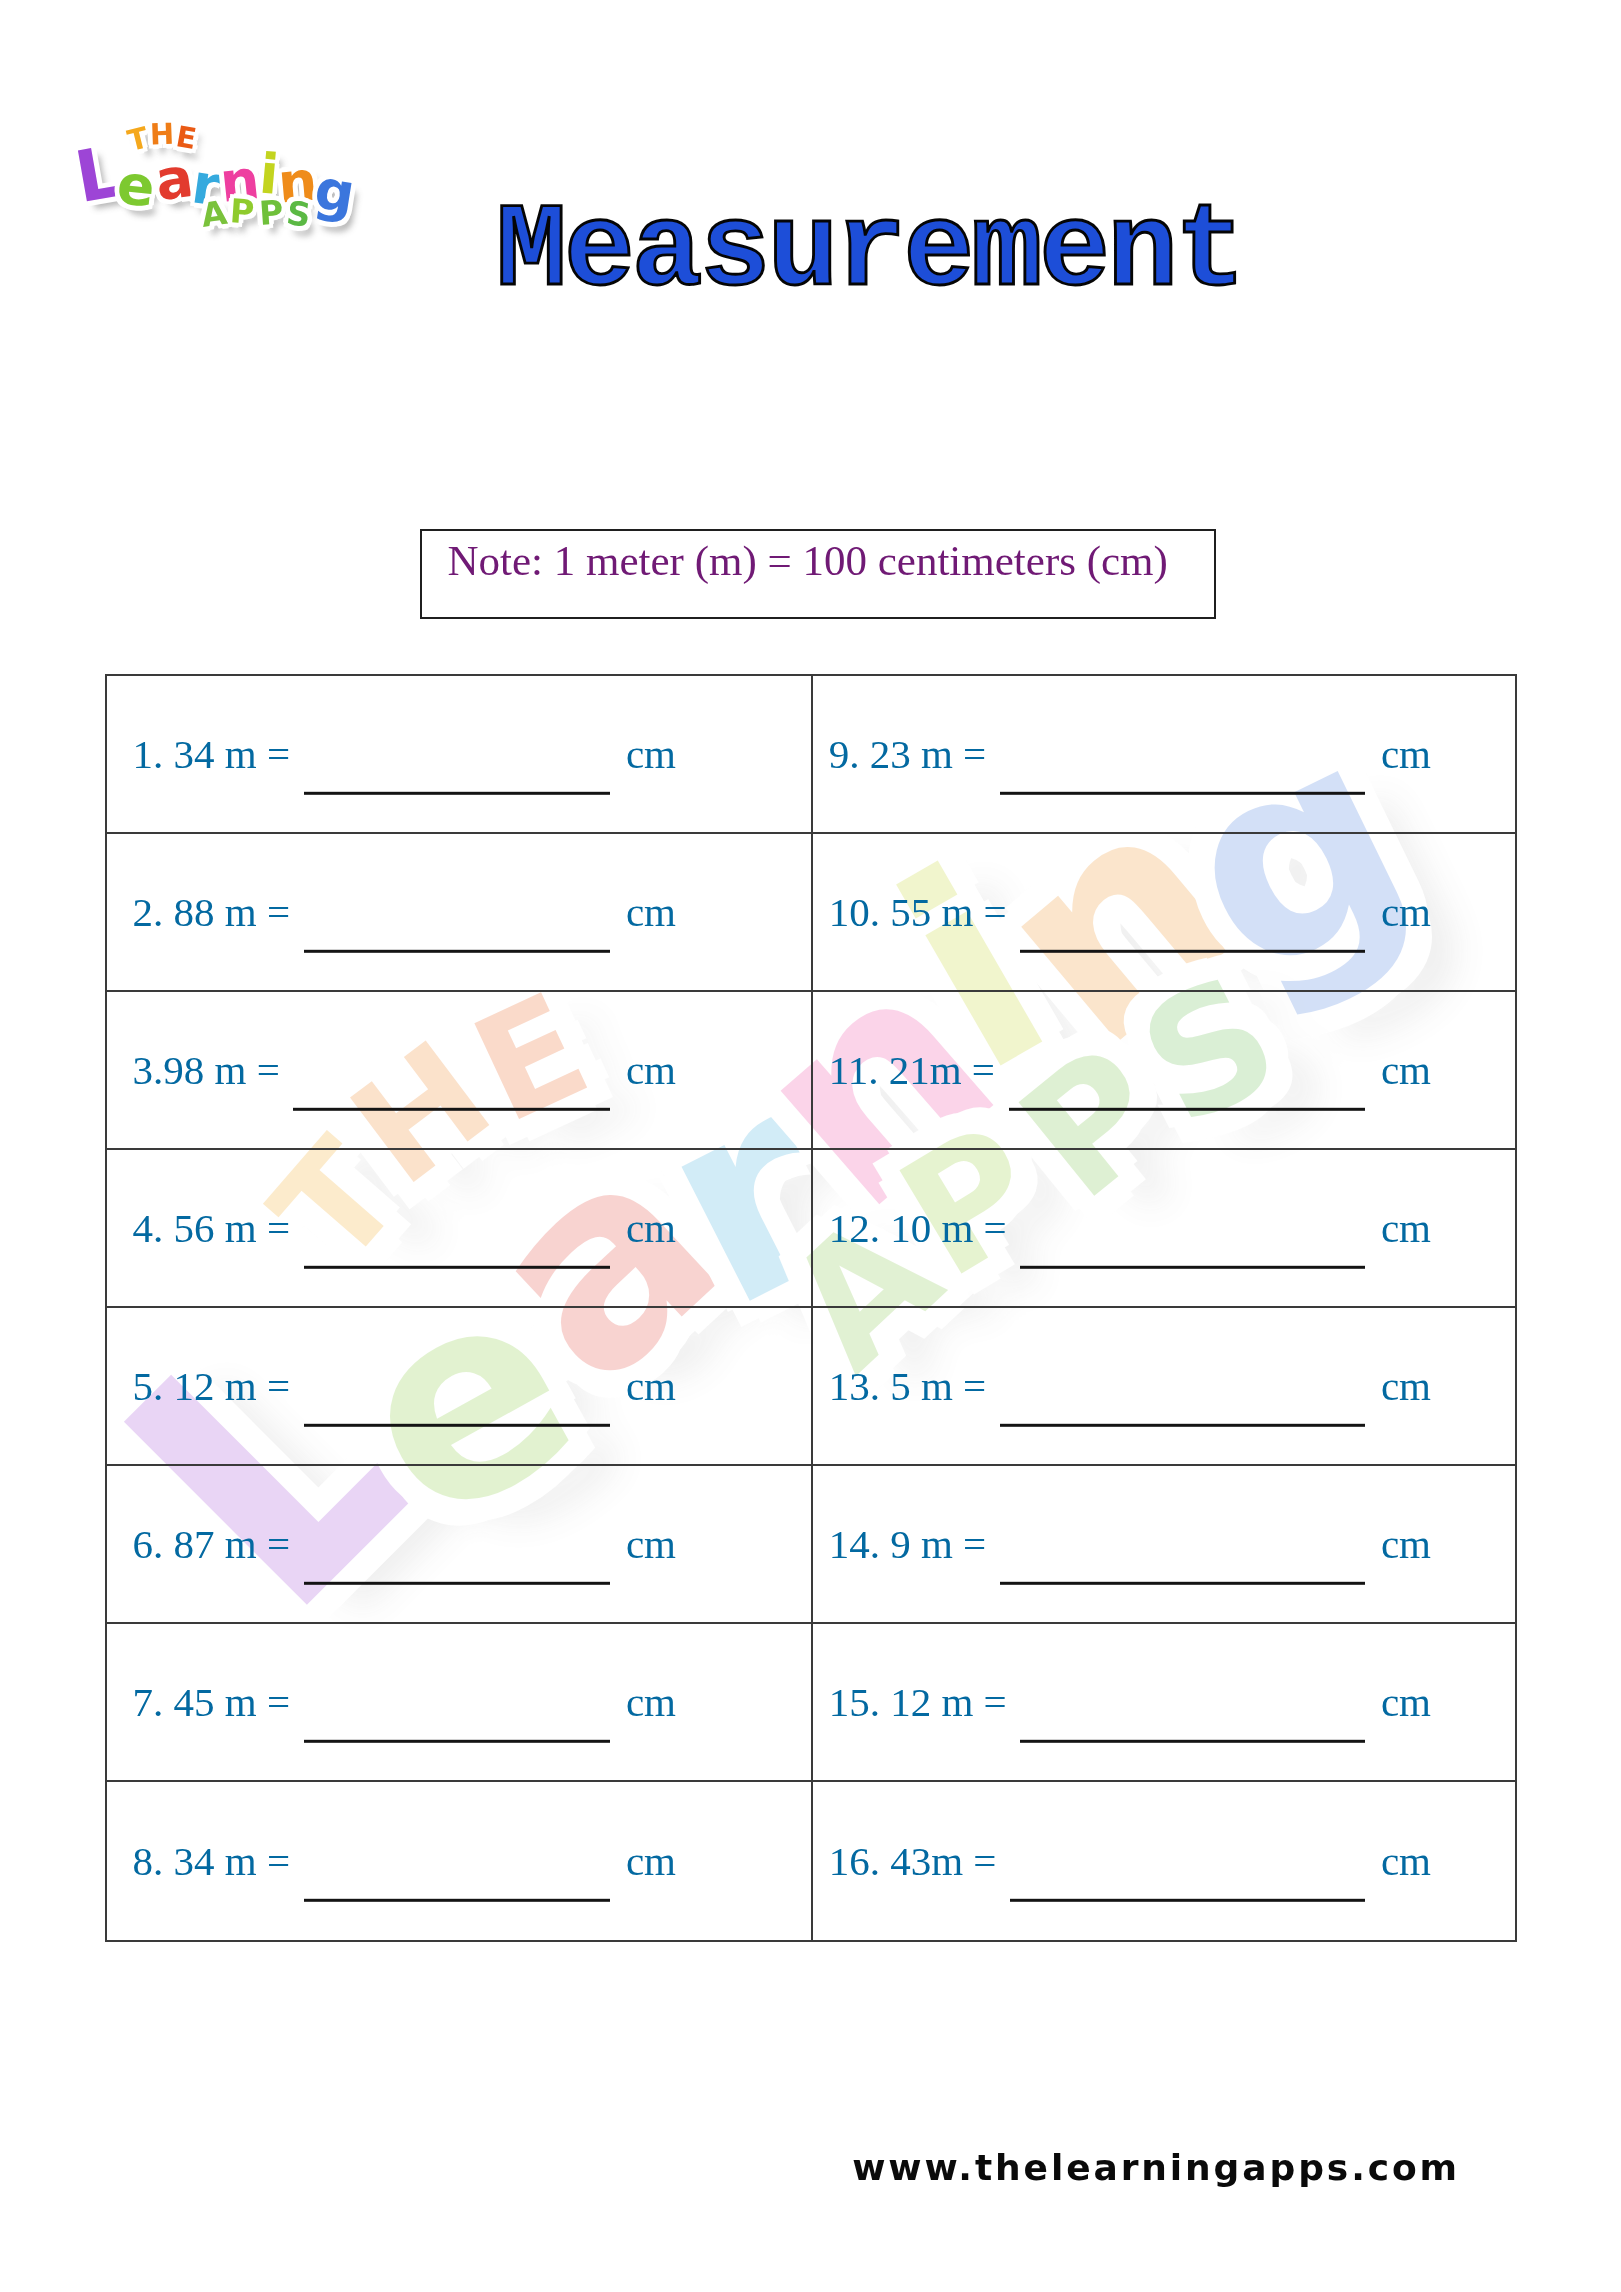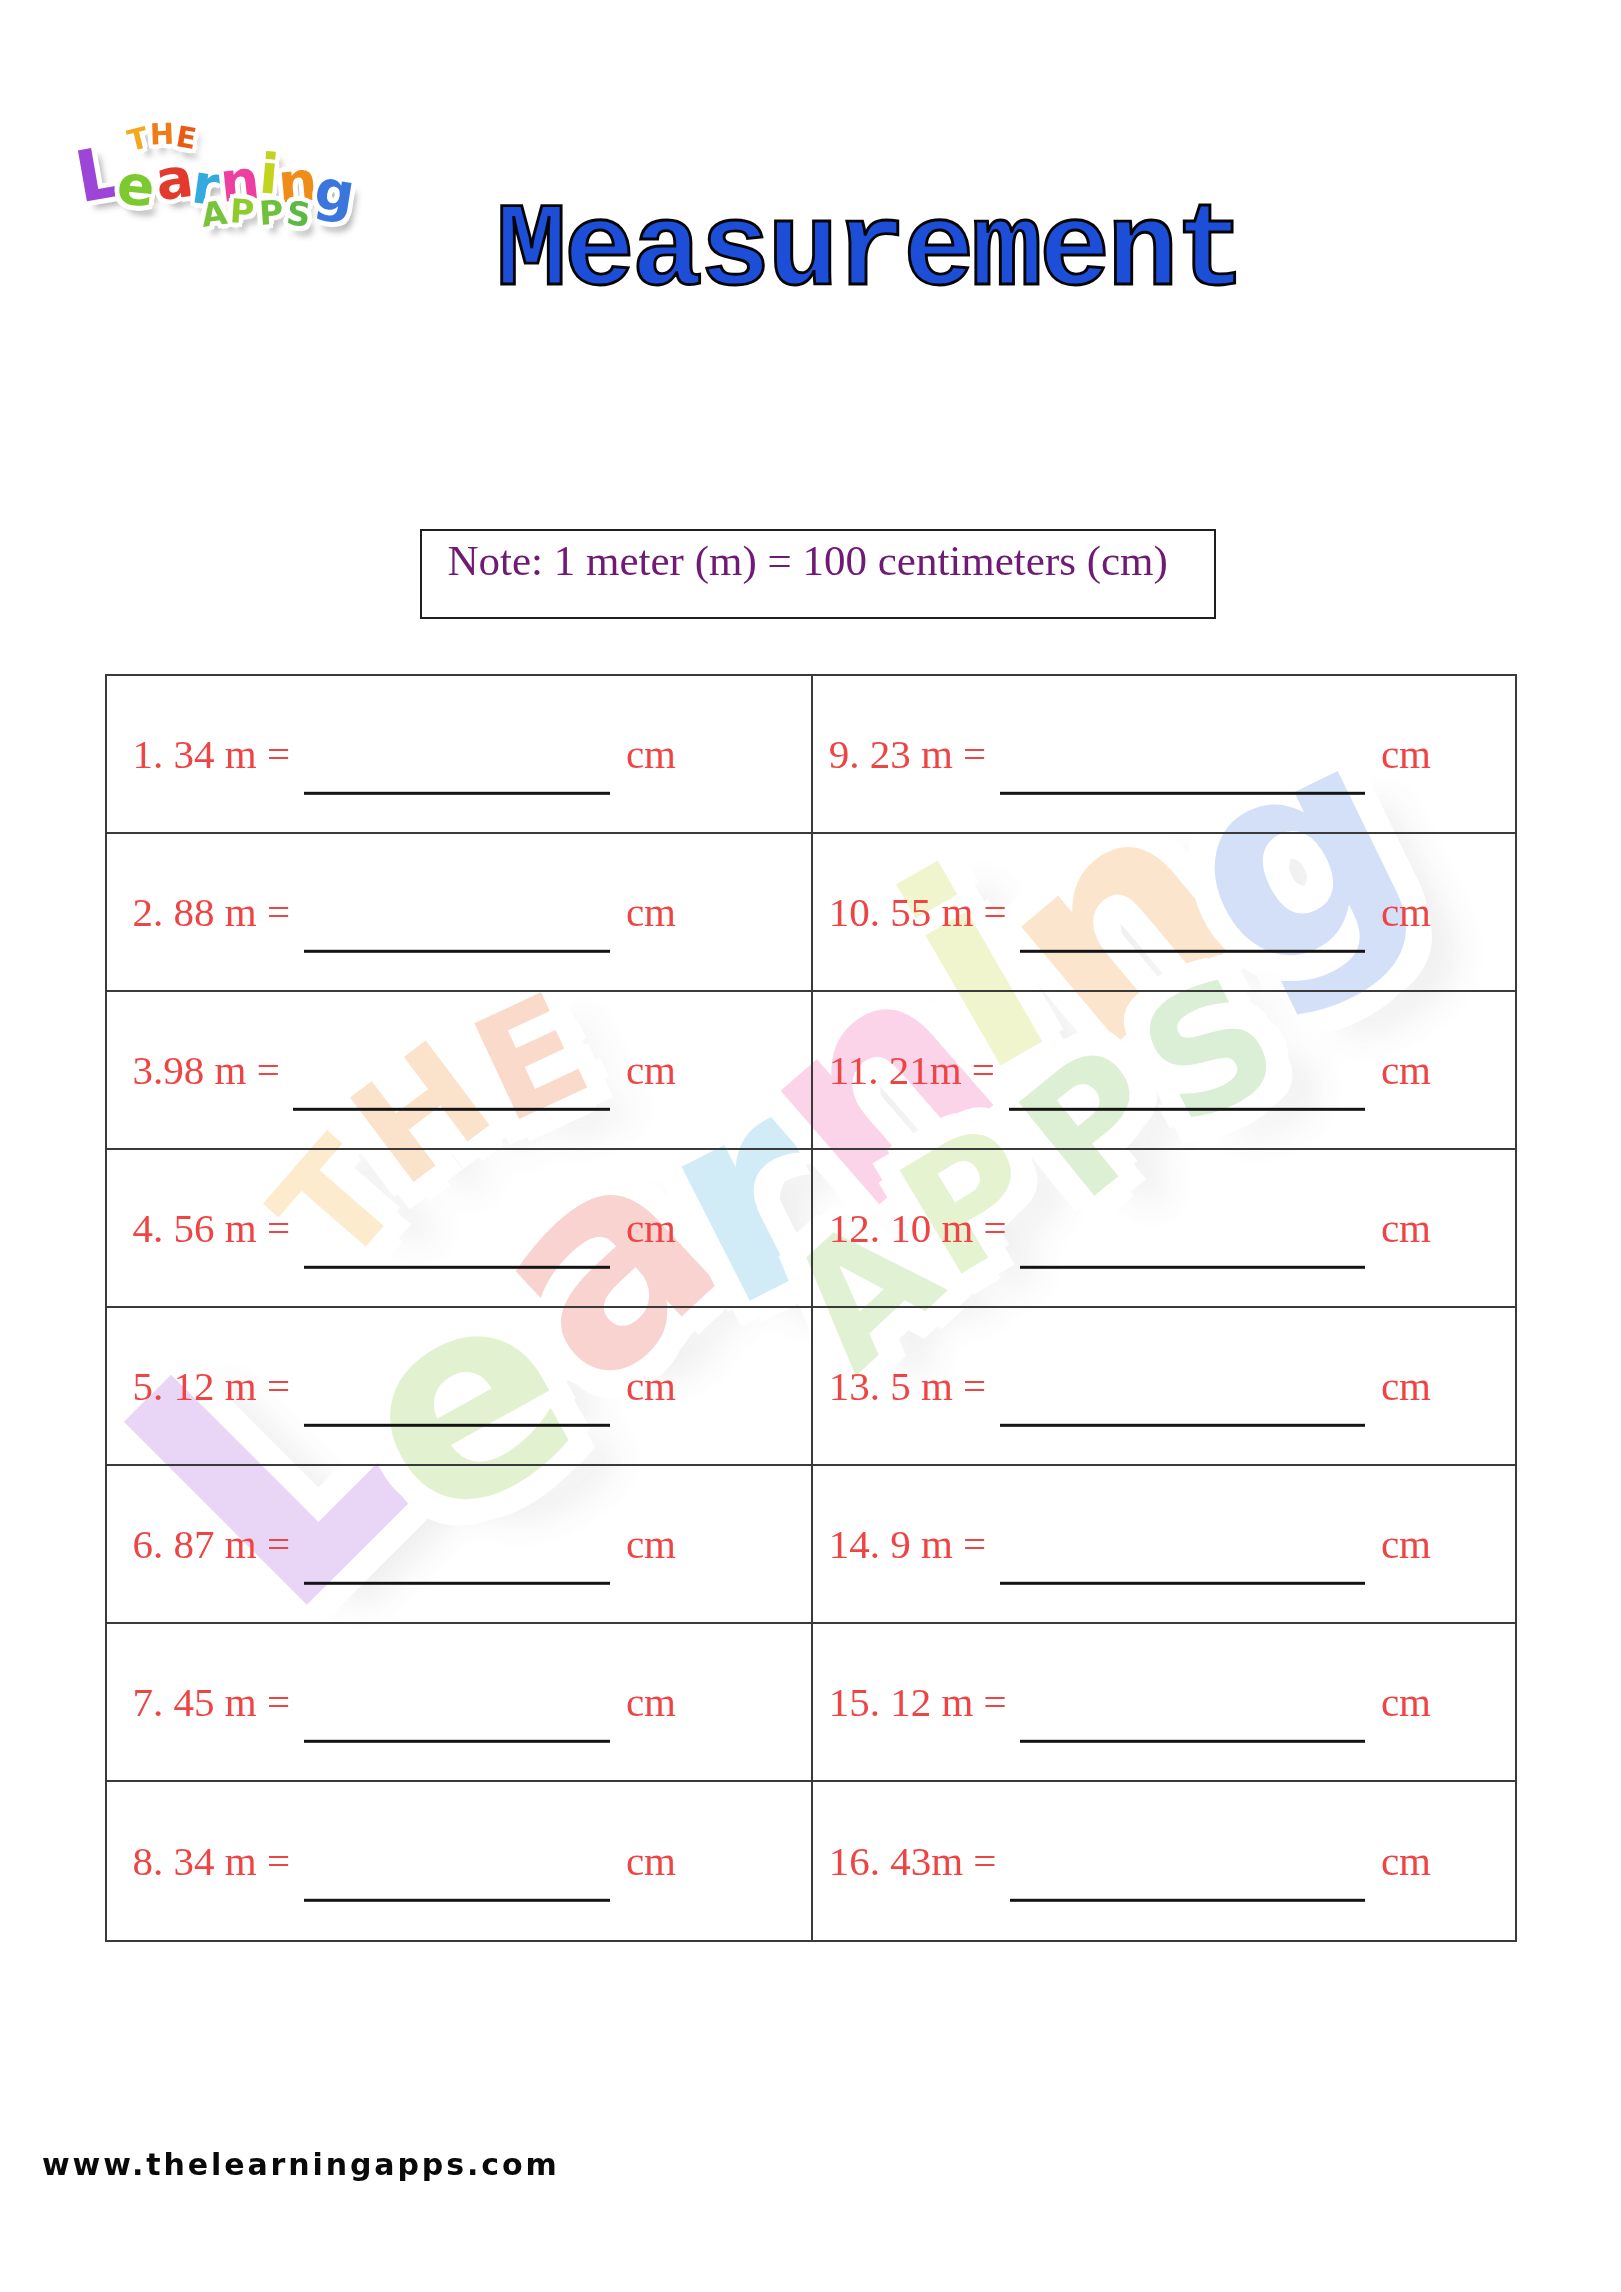--- a/index.html
+++ b/index.html
@@ -48,33 +48,33 @@
 
   .note-box{position:absolute;left:420px;top:529px;width:796px;height:90px;z-index:2;
             border:2.9px solid #1f1f1f;box-sizing:border-box;}
   .note-text{display:block;padding:4.9px 0 0 25.5px;font-size:43px;line-height:1.15;color:#701a75;}
 
   
   .worksheet{position:absolute;left:105px;top:674px;width:1412px;height:1268px;z-index:2;
              box-sizing:border-box;border:2px solid #3a3a3a;
              display:grid;grid-template-columns:706px 1fr;grid-auto-rows:1fr;}
   .cell{display:flex;align-items:center;box-sizing:border-box;
-        border-bottom:2px solid #3a3a3a;font-size:41px;color:#ef4444;justify-content:center;}
+        border-bottom:2px solid #3a3a3a;font-size:41px;color:#0369a1;justify-content:center;}
   .cell.left{border-right:2px solid #3a3a3a;padding:0 135px 0 25.5px;}
   .cell.right{padding:0 84px 0 15.7px;}
   .cell:nth-last-child(-n+2){border-bottom:none;}
   .q-label{white-space:nowrap;}
   .blank{flex:1 1 auto;height:55px;border-bottom:3.9px solid #141414;margin:0 15.7px 0 13.7px;
          transform:translateY(11.8px);}
   .unit{white-space:nowrap;}
 
   
-  .footer{position:absolute;left:0;top:2147px;width:1460px;text-align:left;z-index:2;
+  .footer{position:absolute;left:0;top:2147px;width:1460px;text-align:right;z-index:2;
           font-family:"DejaVu Sans","Liberation Sans",sans-serif;font-weight:bold;
-          font-size:30px;letter-spacing:2.9px;color:#0a0a0a;margin-left:42px;}
+          font-size:36px;letter-spacing:2.9px;color:#0a0a0a;}
 </style>
 </head>
 <body>
 
 <div class="page">
 
   <div class="logo-render logo-header">
       <div class="logo-row logo-the"><span style="color: rgb(245, 168, 28);">T</span><span style="color: rgb(239, 125, 23);">H</span><span style="color: rgb(234, 90, 20);">E</span></div>
       <div class="logo-row logo-learning"><span style="color: rgb(157, 69, 214);">L</span><span style="color: rgb(125, 201, 48);">e</span><span style="color: rgb(226, 59, 46);">a</span><span style="color: rgb(53, 170, 222);">r</span><span style="color: rgb(238, 63, 160);">n</span><span style="color: rgb(195, 212, 31);">i</span><span style="color: rgb(239, 140, 26);">n</span><span style="color: rgb(59, 118, 221);">g</span></div>
       <div class="logo-row logo-apps"><span style="color: rgb(122, 194, 59);">A</span><span style="color: rgb(143, 203, 45);">P</span><span style="color: rgb(111, 192, 58);">P</span><span style="color: rgb(91, 185, 68);">S</span></div>

